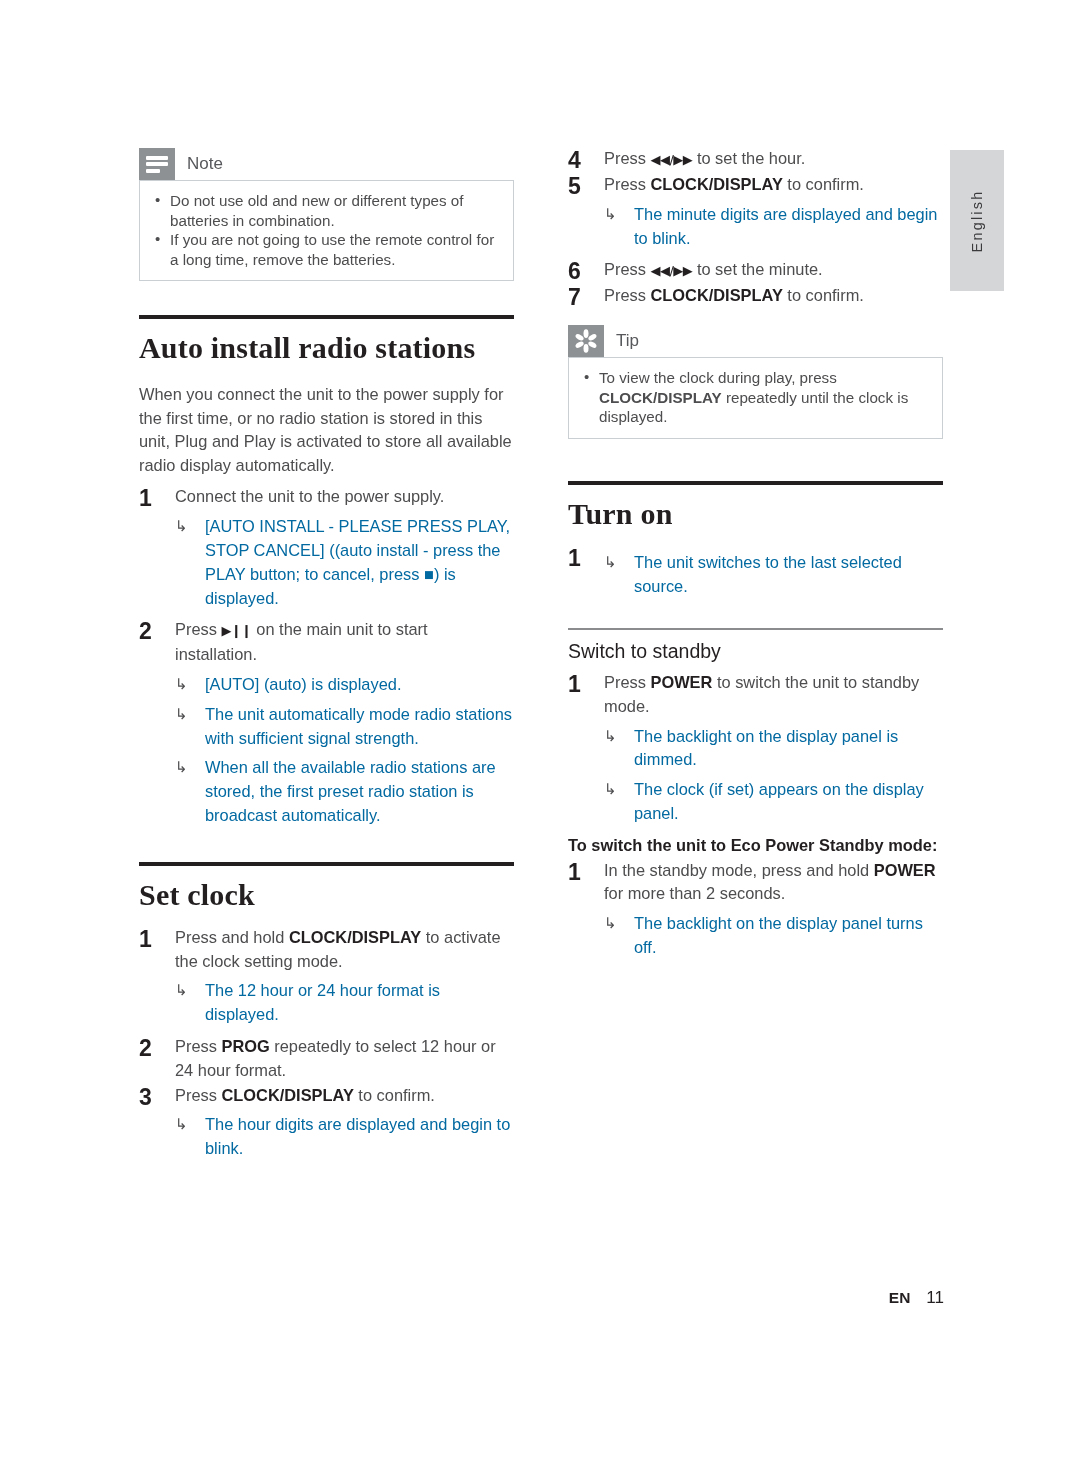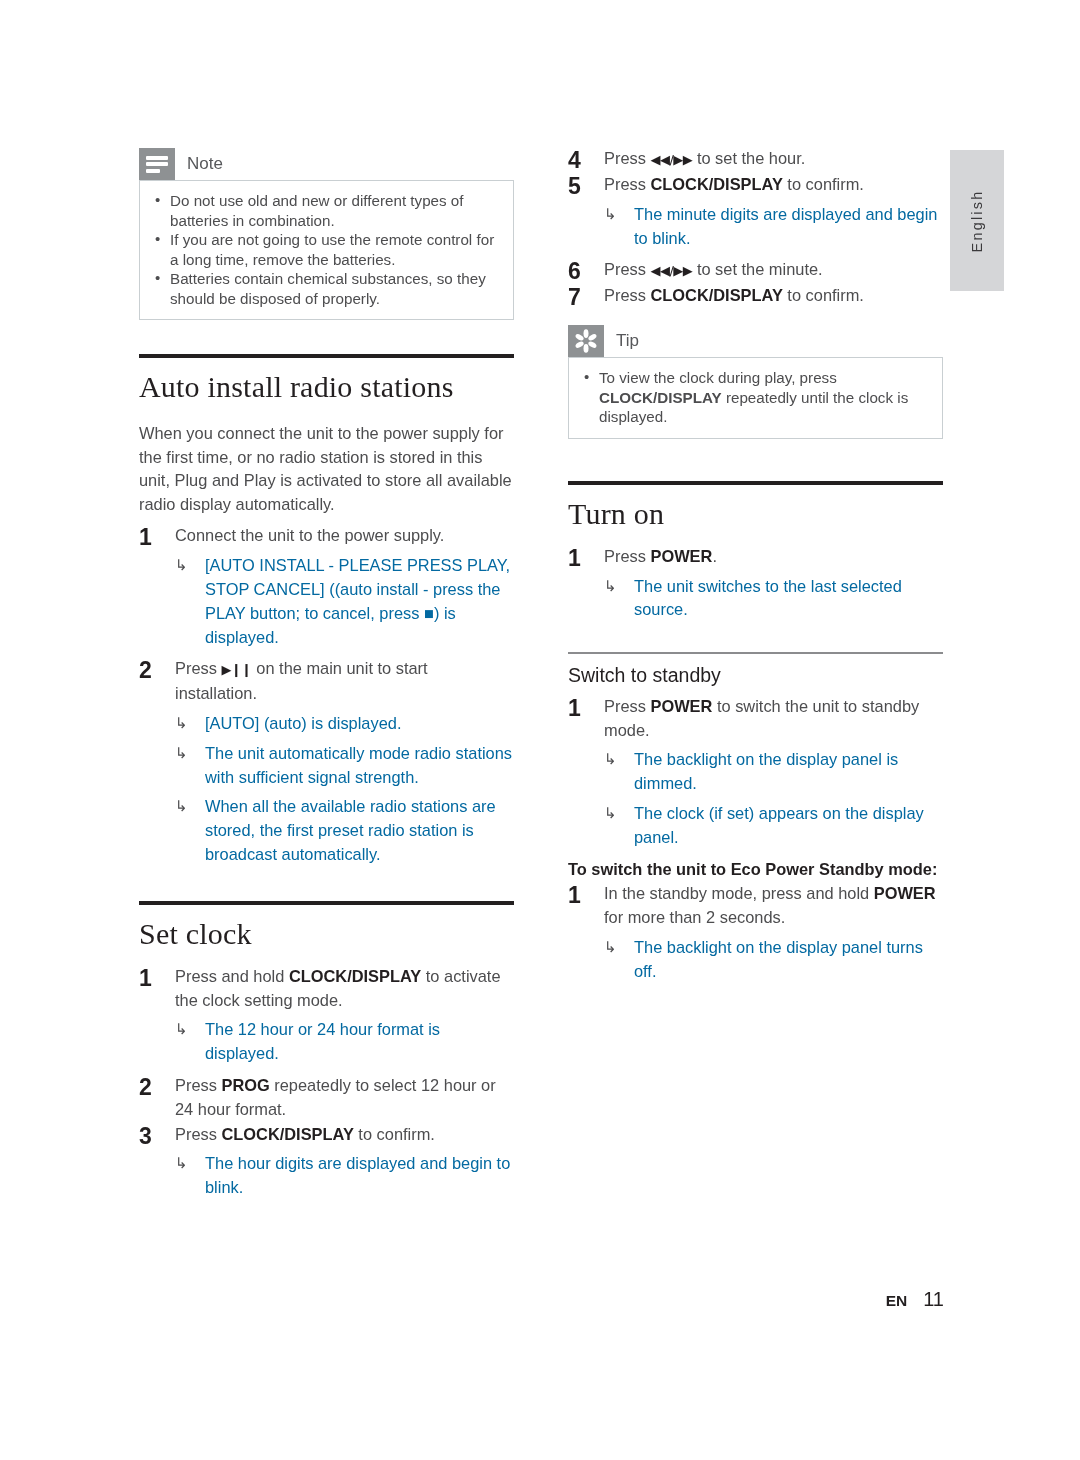--- a/index.html
+++ b/index.html
@@ -129,21 +129,21 @@
     margin-bottom: 0px;
   }
   .rule-thin {
     height: 1.5px;
     background: #8b8c8e;
     margin-top: 30px;
     margin-bottom: 0px;
   }
   h1.section {
     font-family: "Liberation Serif", serif;
-    font-weight: 400;
+    font-weight: 700;
     font-size: 30px;
     line-height: 34px;
     margin: 12px 0 0 0;
     color: #231f20;
     letter-spacing: 0.2px;
   }
   h2.subsection {
     font-family: "Liberation Sans", sans-serif;
     font-weight: 400;
     font-size: 19.5px;
@@ -235,21 +235,21 @@
     padding-right: 136px;
     box-sizing: border-box;
   }
   .footer-en {
     font-size: 15.5px;
     font-weight: bold;
     color: #231f20;
     margin-right: 16px;
   }
   .footer-page {
-    font-size: 20px;
+    font-size: 17px;
     color: #231f20;
   }
 </style>
 </head>
 <body>
 
 <div class="page">
 
   <div class="lang-tab">
     <span class="lang-tab-text">English</span>
@@ -265,21 +265,20 @@
               <i></i>
               <i></i>
             </span>
         </div>
         <div class="callout-title">Note</div>
       </div>
       <div class="callout-body">
         <ul class="callout-list">
           <li>Do not use old and new or different types of batteries in combination.</li>
           <li>If you are not going to use the remote control for a long time, remove the batteries.</li>
-          <li>Batteries contain chemical substances, so they should be disposed of properly.</li>
         </ul>
       </div>
     </div>
 
     <div class="rule-thick"></div>
     <h1 class="section">Auto install radio stations</h1>
     <p class="body">When you connect the unit to the power supply for the first time, or no radio station is stored in this unit, Plug and Play is activated to store all available radio display automatically.</p>
 
     <div class="steps">
 
@@ -413,21 +412,20 @@
       </div>
     </div>
 
     <div class="rule-thick" style="margin-top:42px;"></div>
     <h1 class="section">Turn on</h1>
 
     <div class="steps" style="margin-top:14px;">
       <div class="step">
         <div class="step-num">1</div>
         <div class="step-body">
-          <div class="step-text"><span>Press </span><b>POWER</b><span>.</span></div>
           <div class="result">
             <div class="result-arrow">↳</div>
             <div class="result-text">The unit switches to the last selected source.</div>
           </div>
         </div>
       </div>
     </div>
 
     <div class="rule-thin"></div>
     <h2 class="subsection">Switch to standby</h2>

